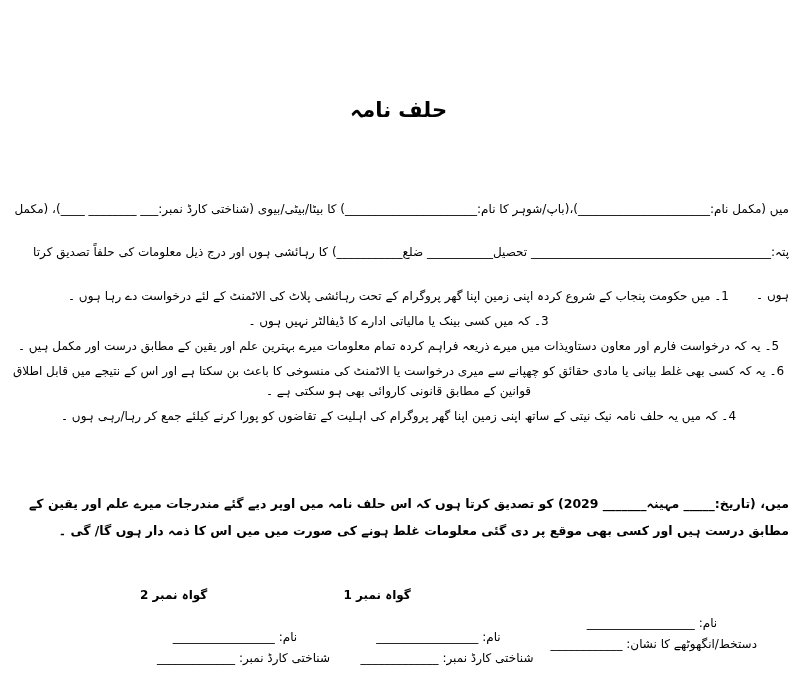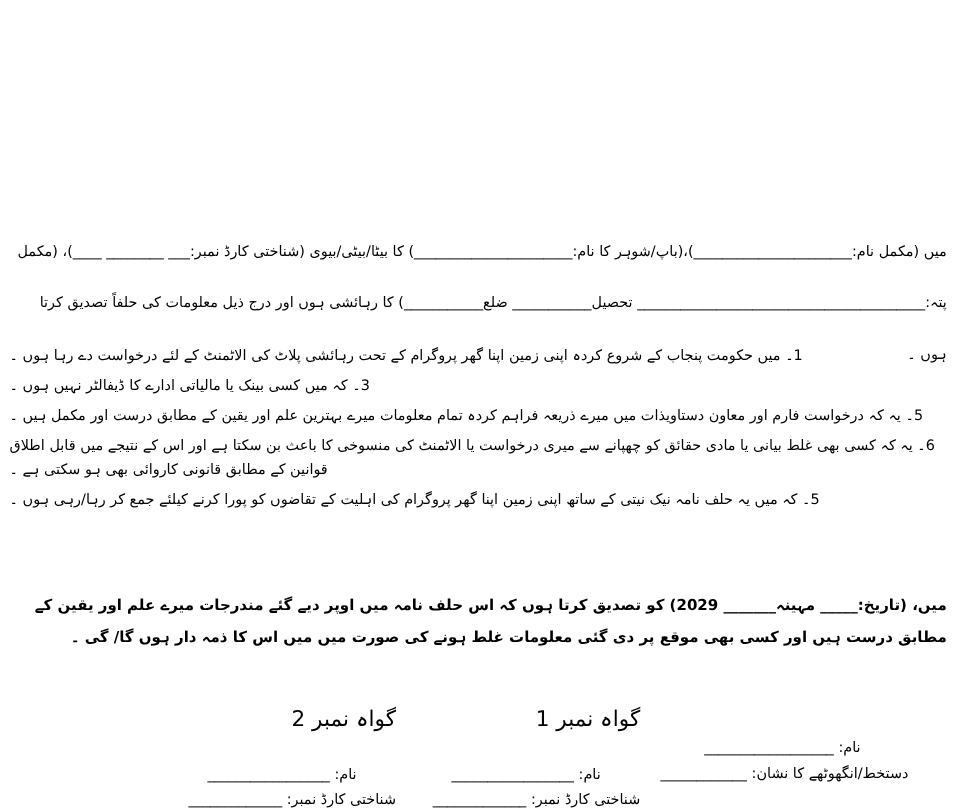--- a/index.html
+++ b/index.html
@@ -38,21 +38,21 @@
   .statements {
     position: absolute;
     top: 286px;
     right: 8px;
     left: 8px;
     font-size: 12px;
   }
   .statements p {
     margin: 0 0 5px 0;
     line-height: 20px;
-    text-align: left;
+    text-align: center;
   }
   .declaration {
     position: absolute;
     top: 490px;
     right: 8px;
     left: 8px;
     font-size: 12.5px;
     font-weight: bold;
     line-height: 27px;
     text-align: right;
@@ -62,47 +62,48 @@
     top: 588px;
     right: 40px;
     left: 140px;
     display: flex;
     justify-content: space-between;
     font-size: 12px;
   }
   .sig-col { width: 190px; }
   .sig-col.applicant { width: 210px; }
   .sig-header {
-    font-weight: normal;
-    font-size: 18px;
-    text-align: right;
+    font-weight: bold;
+    font-size: 12px;
+    text-align: left;
     white-space: nowrap;
   }
   .sig-row {
     text-align: right;
     white-space: nowrap;
   }
   .sig-row.row1 { margin-top: 28px; text-align: center; }
   .sig-row.row2 { margin-top: 7px; }
   .blank { letter-spacing: 0; }
 </style>
 </head>
 <body>
 
 <div class="page">
 
+  <div class="title">حلف نامہ</div>
 
   <div class="intro">میں (مکمل نام:______________________)،(باپ/شوہر کا نام:______________________) کا بیٹا/بیٹی/بیوی (شناختی کارڈ نمبر:___ ________ ____)، (مکمل پتہ:________________________________________ تحصیل___________ ضلع___________) کا رہائشی ہوں اور درج ذیل معلومات کی حلفاً تصدیق کرتا ہوں ۔</div>
 
   <div class="statements">
     <p>1۔ میں حکومت پنجاب کے شروع کردہ اپنی زمین اپنا گھر پروگرام کے تحت رہائشی پلاٹ کی الاٹمنٹ کے لئے درخواست دے رہا ہوں ۔</p>
     <p>3۔ کہ میں کسی بینک یا مالیاتی ادارے کا ڈیفالٹر نہیں ہوں ۔</p>
     <p>5۔ یہ کہ درخواست فارم اور معاون دستاویذات میں میرے ذریعہ فراہم کردہ تمام معلومات میرے بہترین علم اور یقین کے مطابق درست اور مکمل ہیں ۔</p>
     <p>6۔ یہ کہ کسی بھی غلط بیانی یا مادی حقائق کو چھپانے سے میری درخواست یا الاٹمنٹ کی منسوخی کا باعث بن سکتا ہے اور اس کے نتیجے میں قابل اطلاق قوانین کے مطابق قانونی کاروائی بھی ہو سکتی ہے ۔</p>
-    <p>5۔ کہ میں یہ حلف نامہ نیک نیتی کے ساتھ اپنی زمین اپنا گھر پروگرام کی اہلیت کے تقاضوں کو پورا کرنے کیلئے جمع کر رہا/رہی ہوں ۔</p>
+    <p>4۔ کہ میں یہ حلف نامہ نیک نیتی کے ساتھ اپنی زمین اپنا گھر پروگرام کی اہلیت کے تقاضوں کو پورا کرنے کیلئے جمع کر رہا/رہی ہوں ۔</p>
   </div>
 
   <div class="declaration">میں، (تاریخ:_____ مہینہ_______ 2029) کو تصدیق کرتا ہوں کہ اس حلف نامہ میں اوپر دیے گئے مندرجات میرے علم اور یقین کے مطابق درست ہیں اور کسی بھی موقع پر دی گئی معلومات غلط ہونے کی صورت میں میں اس کا ذمہ دار ہوں گا/ گی ۔</div>
 
   <div class="signatures">
 
     <div class="sig-col applicant">
       <div class="sig-row row1">
         <span>نام:</span>
         <span class="blank">__________________</span>

